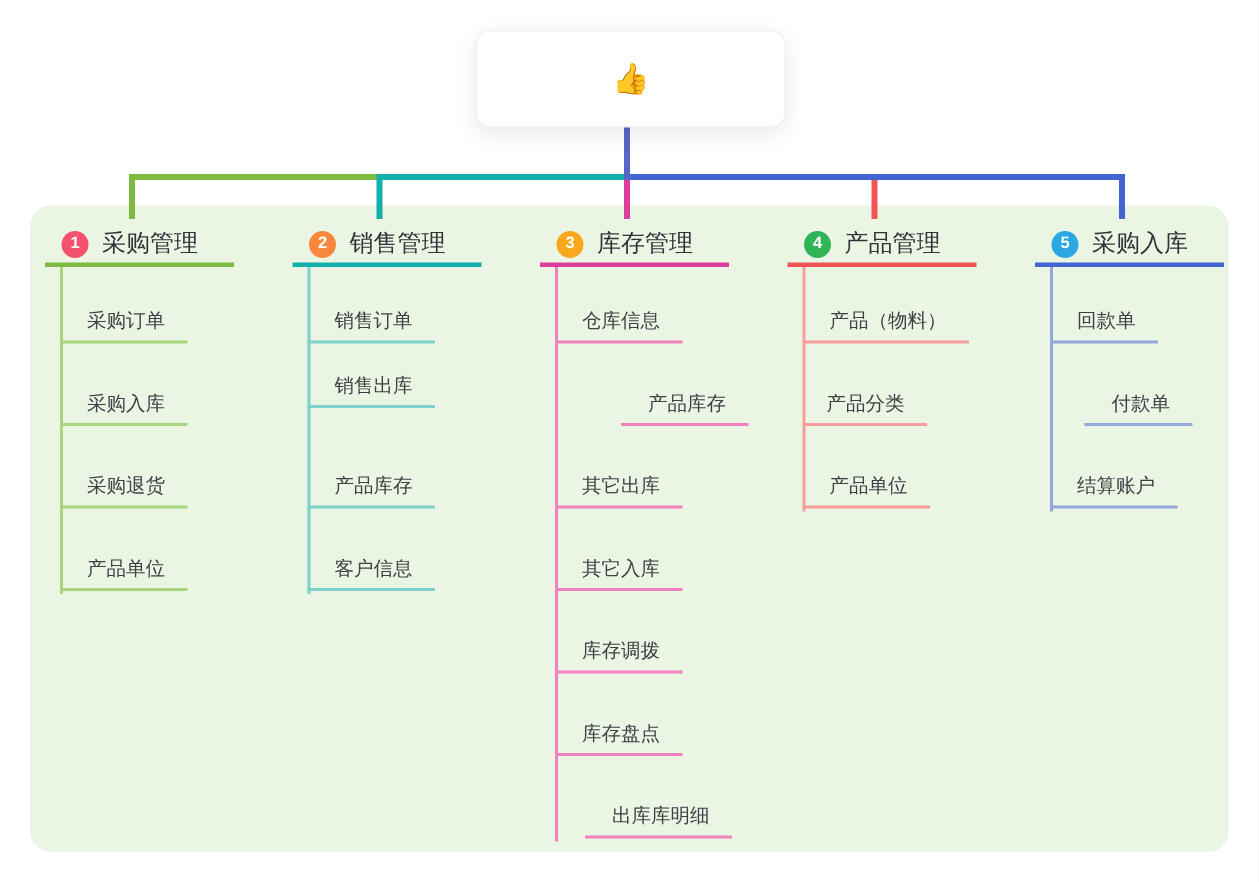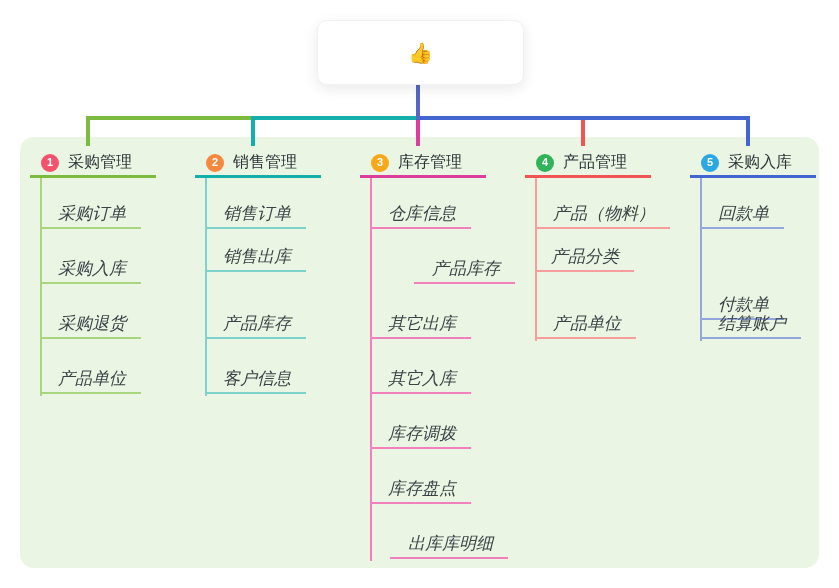--- a/index.html
+++ b/index.html
@@ -42,21 +42,21 @@
     width:18px;height:18px;border-radius:50%;flex:0 0 18px;
     display:flex;align-items:center;justify-content:center;
     color:#fff;font-size:11px;font-weight:700;line-height:1;
   }
 
   
   .item-node{
     position:absolute;height:26px;line-height:26px;
     padding:0 15px 0 18px;min-width:34px;
     border-bottom:2px solid #000;box-sizing:content-box;
-    font-size:17px;color:#3c4146;white-space:nowrap;cursor:pointer;font-style:italic;
+    font-size:13px;color:#3c4146;white-space:nowrap;cursor:pointer;
   }
 
   
   .branch-rail{position:absolute;width:2px;}
 </style>
 </head>
 <body>
 
 <div id="stage">
 
@@ -108,24 +108,24 @@
       <div class="item-node" style="left: 370px; top: 366px; border-bottom-color: rgb(241, 128, 188);">其它入库</div>
       <div class="item-node" style="left: 370px; top: 421px; border-bottom-color: rgb(241, 128, 188);">库存调拨</div>
       <div class="item-node" style="left: 370px; top: 476px; border-bottom-color: rgb(241, 128, 188);">库存盘点</div>
       <div class="item-node" style="left: 390px; top: 531px; border-bottom-color: rgb(241, 128, 188);">出库库明细</div>
       <div class="branch-header" style="left: 525px; border-bottom-color: rgb(241, 84, 85);">
         <span class="badge" style="background: rgb(47, 181, 88);">4</span>
         <span>产品管理</span>
       </div>
       <div class="branch-rail" style="left: 535px; top: 178px; height: 163px; background: rgb(247, 158, 157);"></div>
       <div class="item-node" style="left: 535px; top: 201px; border-bottom-color: rgb(247, 158, 157);">产品（物料）</div>
-      <div class="item-node" style="left: 535px; top: 244px; border-bottom-color: rgb(247, 158, 157); padding-left: 16px;">产品分类</div>
+      <div class="item-node" style="left: 535px; top: 256px; border-bottom-color: rgb(247, 158, 157); padding-left: 16px;">产品分类</div>
       <div class="item-node" style="left: 535px; top: 311px; border-bottom-color: rgb(247, 158, 157);">产品单位</div>
       <div class="branch-header" style="left: 690px; border-bottom-color: rgb(67, 101, 210);">
         <span class="badge" style="background: rgb(43, 167, 226);">5</span>
         <span>采购入库</span>
       </div>
       <div class="branch-rail" style="left: 700px; top: 178px; height: 163px; background: rgb(147, 167, 220);"></div>
       <div class="item-node" style="left: 700px; top: 201px; border-bottom-color: rgb(147, 167, 220);">回款单</div>
-      <div class="item-node" style="left: 700px; top: 256px; border-bottom-color: rgb(147, 167, 220); margin-top: 36px;">付款单</div>
+      <div class="item-node" style="left: 723px; top: 256px; border-bottom-color: rgb(147, 167, 220);">付款单</div>
       <div class="item-node" style="left: 700px; top: 311px; border-bottom-color: rgb(147, 167, 220);">结算账户</div>
     </div>
 </div>
 
 </body></html>

